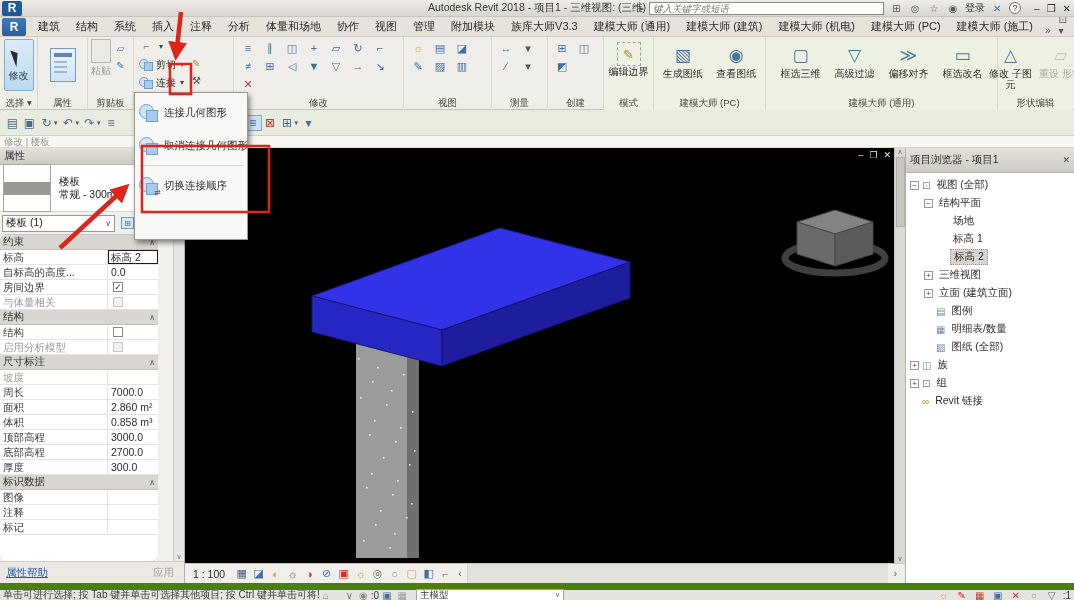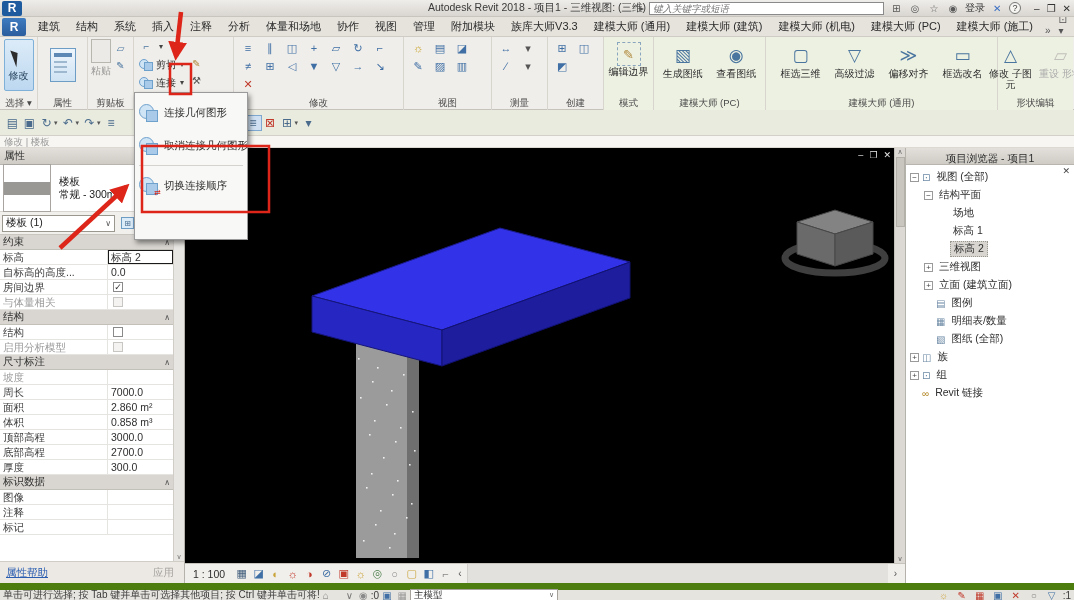--- a/index.html
+++ b/index.html
@@ -75,21 +75,21 @@
   .panelhead{height:17px;background:linear-gradient(#e3e0db,#cfccc6);font-size:10.5px;color:#2e2e2e;display:flex;align-items:center;padding:0 4px;border-bottom:1px solid #b8b5af;}
   .preview{height:47px;display:flex;align-items:center;background:#fff;border-bottom:1px solid #d8d5d0;padding:3px;}
   .swatch{width:48px;height:48px;border:1px solid #a8a5a0;background:#fff;position:relative;flex:0 0 48px;}
   .swatch::before{content:"";position:absolute;left:0;right:0;top:17px;height:13px;background:#9a9894;}
   .ptype{margin-left:8px;line-height:13px;color:#222;}
   .selrow{height:22px;display:flex;align-items:center;padding:2px;background:#f2f0ec;gap:3px;}
   .combo{flex:1;height:17px;border:1px solid #9a978f;background:#fff;display:flex;align-items:center;padding:0 3px;color:#222;}
   .combo .cdd{margin-left:auto;font-size:8px;color:#555;}
   .edittype{display:flex;align-items:center;gap:3px;height:17px;padding:0 3px;color:#2e2e2e;}
   .etg{width:13px;height:12px;border:1px solid #6d9cc4;background:#dcebf8;font-size:8px;color:#44688c;display:flex;align-items:center;justify-content:center;}
-  #proptable{flex:1;background:#fff;overflow:hidden;margin-right:11px;border-top:1px solid #c9c6c0;}
+  #proptable{flex:1;background:#fff;overflow:hidden;margin-right:26px;border-top:1px solid #c9c6c0;border-radius:8px;}
   .psec{height:15px;background:#d9d6d1;display:flex;align-items:center;padding:0 3px;color:#2e2e2e;border-bottom:1px solid #c3c0ba;}
   .psec .chev{margin-left:auto;font-size:8px;color:#555;}
   .prow{height:15px;display:flex;border-bottom:1px solid #e6e4e0;}
   .pname{width:108px;padding:1px 3px;color:#3d3d3d;border-right:1px solid #e6e4e0;white-space:nowrap;overflow:hidden;}
   .prow.dis .pname{color:#9a9a9a;}
   .pval{flex:1;padding:1px 3px;color:#2e2e2e;white-space:nowrap;overflow:hidden;}
   .pval.inputsel{border:1px solid #1a1a1a;background:#fff;margin:0;padding:0 2px;}
   .cb{width:10px;height:10px;border:1px solid #8a8a8a;background:#fff;margin:1px 0 0 2px;font-size:9px;line-height:9px;text-align:center;color:#2e2e2e;}
   .cb.disabled{border-color:#c8c6c2;background:#f4f3f1;}
   .propscroll{position:absolute;right:0;top:17px;bottom:22px;width:11px;background:#e8e6e2;border-left:1px solid #d0cdc7;display:flex;flex-direction:column;align-items:center;font-size:7px;color:#777;}
@@ -107,35 +107,35 @@
   .vscroll .thumb{width:9px;flex:0 0 70px;background:#c9c6c0;border:1px solid #b3b0aa;margin-top:1px;}
   .vscroll .sp{flex:1;}
   .viewbar{height:20px;flex:0 0 20px;background:#f1efec;border-top:1px solid #c6c3bd;display:flex;align-items:center;padding:0 4px;font-size:10.5px;color:#2e2e2e;}
   .viewbar .ticon{width:17px;height:16px;font-size:11px;}
   .scalelabel{margin:0 8px 0 4px;white-space:nowrap;}
   .navchev{color:#555;font-size:10px;margin:0 4px;}
   .viewbar .gap{flex:1;background:#e3e1dd;height:20px;margin:0 2px;border-left:1px solid #d2cfca;}
 
   
   .browser{width:169px;flex:0 0 169px;background:#fff;border-left:1px solid #b5b2ac;display:flex;flex-direction:column;font-size:10.5px;}
-  .bhead{height:17px;background:linear-gradient(#e3e0db,#cfccc6);display:flex;align-items:center;padding:4px 4px;color:#2e2e2e;border-bottom:1px solid #b8b5af;flex-direction:column;}
+  .bhead{height:17px;background:linear-gradient(#e3e0db,#cfccc6);display:flex;align-items:center;padding:12px 4px;color:#2e2e2e;border-bottom:1px solid #b8b5af;}
   .bhead .x{margin-left:auto;font-size:9px;color:#444;}
   #tree{flex:1;padding-top:3px;overflow:hidden;}
   .titem{height:18px;display:flex;align-items:center;white-space:nowrap;color:#2e2e2e;}
   .exp{width:9px;height:9px;border:1px solid #9a9a9a;background:#fff;font-size:8px;line-height:7px;text-align:center;color:#444;margin-right:3px;flex:0 0 9px;}
   .noexp{width:12px;flex:0 0 12px;}
   .tglyph{font-size:10px;color:#6d8aa5;margin-right:3px;}
   .tlabel{padding:0 3px;}
   .titem.selected .tlabel{background:#d8d5d0;border:1px dotted #9a978f;}
 
   
   .statusbar{height:17px;flex:0 0 17px;background:#e6e4df;border-top:7px solid #4d7c0f;display:flex;align-items:center;font-size:10px;color:#3a3a3a;padding:0 3px;text-align:right;}
   .sbmsg{white-space:nowrap;overflow:hidden;max-width:410px;}
   .sbico{font-size:10px;margin:0 3px;color:#777;}
-  .sbcombo{width:148px;height:13px;border:1px solid #a5a29b;background:#fff;display:flex;align-items:center;font-size:9.5px;padding:0 3px;color:#333;}
+  .sbcombo{width:148px;height:13px;border:1px solid #a5a29b;background:#fff;display:flex;align-items:center;font-size:9.5px;padding:0 3px;color:#333;margin-left:6px;}
   .sbcombo .cdd{margin-left:auto;font-size:7px;color:#666;}
   .sbright{margin-left:auto;display:flex;align-items:center;gap:4px;}
   .sbright .ticon{width:14px;height:13px;font-size:10px;}
 
   
   .joinmenu{position:absolute;left:134px;top:92px;width:114px;height:148px;background:#f8f8f6;border:1px solid #9a9a9a;box-shadow:2px 3px 5px rgba(0,0,0,.45);z-index:40;padding-top:3px;}
   .mitem{height:33px;display:flex;align-items:center;gap:5px;padding:0 4px;font-size:10.5px;color:#2e2e2e;white-space:nowrap;}
   .micon{width:20px;height:18px;position:relative;flex:0 0 20px;}
   .micon::before{content:"";position:absolute;left:0;top:0;width:13px;height:13px;border-radius:50%;background:#cfe4f5;border:1px solid #6fa1cd;}
   .micon::after{content:"";position:absolute;right:1px;bottom:0;width:10px;height:10px;background:#a9cbe9;border:1px solid #6fa1cd;}

